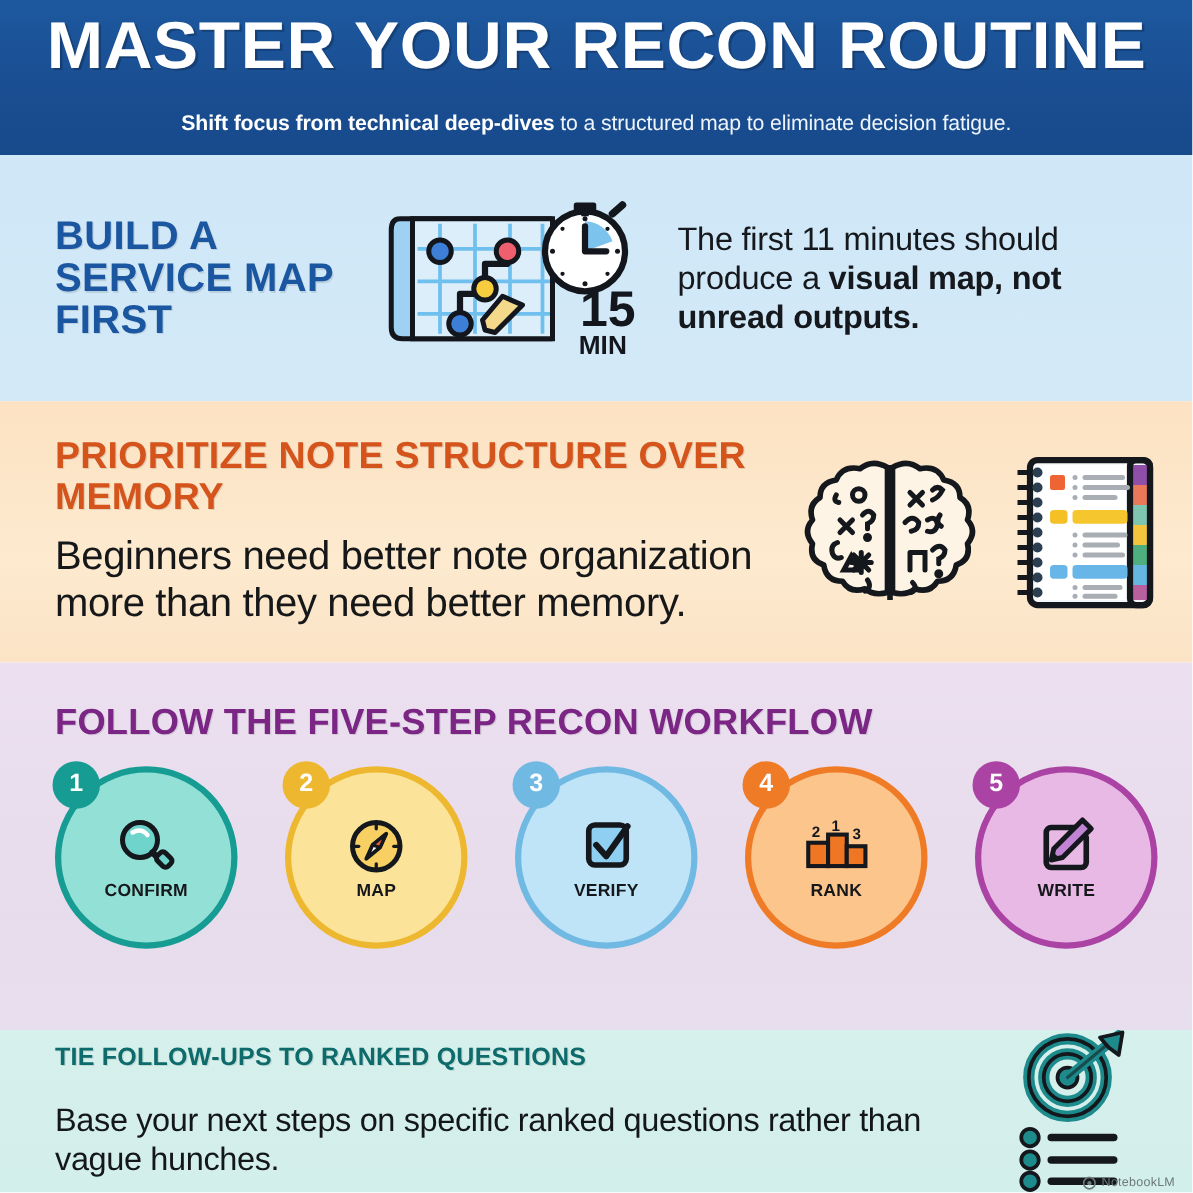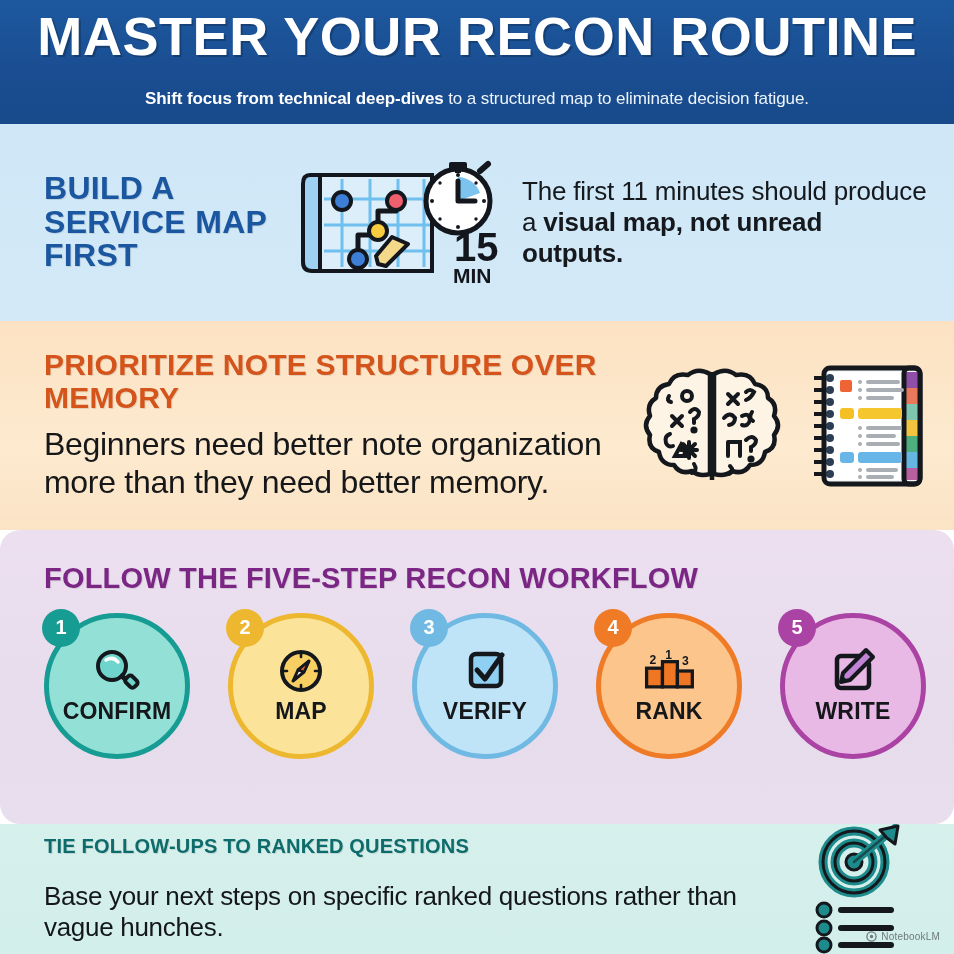--- a/index.html
+++ b/index.html
@@ -39,20 +39,21 @@
     letter-spacing: -0.1px;
   }
   .header .sub b { color: #ffffff; font-weight: 700; }
 
   
   .sec-blue {
     height: 220px;
     background: linear-gradient(180deg,#cfe7f7 0%,#d3e9f8 100%);
     display: flex; align-items: center;
     padding: 0 24px 0 44px;
+    gap: 10px;
   }
   .s1-title {
     color: #1b56a0;
     font-size: 32px; font-weight: 700; line-height: 1.06;
     letter-spacing: 0.3px;
     width: 250px;
     text-shadow: 1px 1px 0 rgba(0,0,0,.10);
   }
   .s1-icon { width: 210px; height: 140px; flex: none; }
   .s1-text {
@@ -77,21 +78,20 @@
     margin-top: 12px; color: #151719;
     font-size: 32px; line-height: 1.18; letter-spacing: -0.3px;
   }
   .s2-icons { display: flex; align-items: center; gap: 26px; flex: none; }
 
   
   .sec-lav {
     height: 324px;
     background: linear-gradient(180deg,#ece0f0 0%,#e7dcec 70%,#e8dfee 100%);
     padding: 32px 20px 0 44px;
-    border-radius: 20px;
   }
   .s3-title {
     color: #7b2585; font-size: 29px; font-weight: 700; letter-spacing: 0.2px;
     text-shadow: 1px 1px 0 rgba(0,0,0,.10);
   }
   .steps { display: flex; align-items: flex-start; justify-content: space-between; margin-top: 18px; padding-right: 8px; }
   .step { position: relative; width: 146px; height: 146px; flex: none; }
   .step-circle {
     position: absolute; inset: 0;
     border-radius: 50%;
@@ -101,41 +101,41 @@
     gap: 2px;
   }
   .step-badge {
     position: absolute; top: -4px; left: -2px;
     width: 38px; height: 38px; border-radius: 50%;
     color: #fff; font-size: 20px; font-weight: 700;
     display: flex; align-items: center; justify-content: center;
     z-index: 3;
   }
   .step-label {
-    font-size: 23px; font-weight: 700; color: #15171a; letter-spacing: 0.2px;
+    font-size: 14px; font-weight: 700; color: #15171a; letter-spacing: 0.2px;
   }
   .step-ico { width: 56px; height: 50px; display: block; }
 
   
   .sec-mint {
     flex: 1;
     background: linear-gradient(180deg,#d6f0ec 0%,#d3efeb 100%);
     display: flex; align-items: center;
     padding: 0 18px 0 44px;
     position: relative;
   }
   .s4-left { flex: 1; }
   .s4-title {
     color: #0d6b6b; font-size: 20px; font-weight: 700; letter-spacing: 0.2px;
     text-shadow: 1px 1px 0 rgba(0,0,0,.10);
   }
   .s4-body { margin-top: 23px; color: #141719; font-size: 26px; line-height: 1.2; letter-spacing: -0.3px; }
   .s4-icon { width: 120px; height: 130px; flex: none; margin-right: 14px; }
   .watermark {
-    position: absolute; right: 14px; bottom: 12px;
+    position: absolute; right: 14px; bottom: 2px;
     display: flex; align-items: center; gap: 4px;
     color: #6c7a79; font-size: 10px; letter-spacing: .2px;
   }
 </style>
 </head>
 <body>
 
 <div class="poster">
 
   <div class="header">

